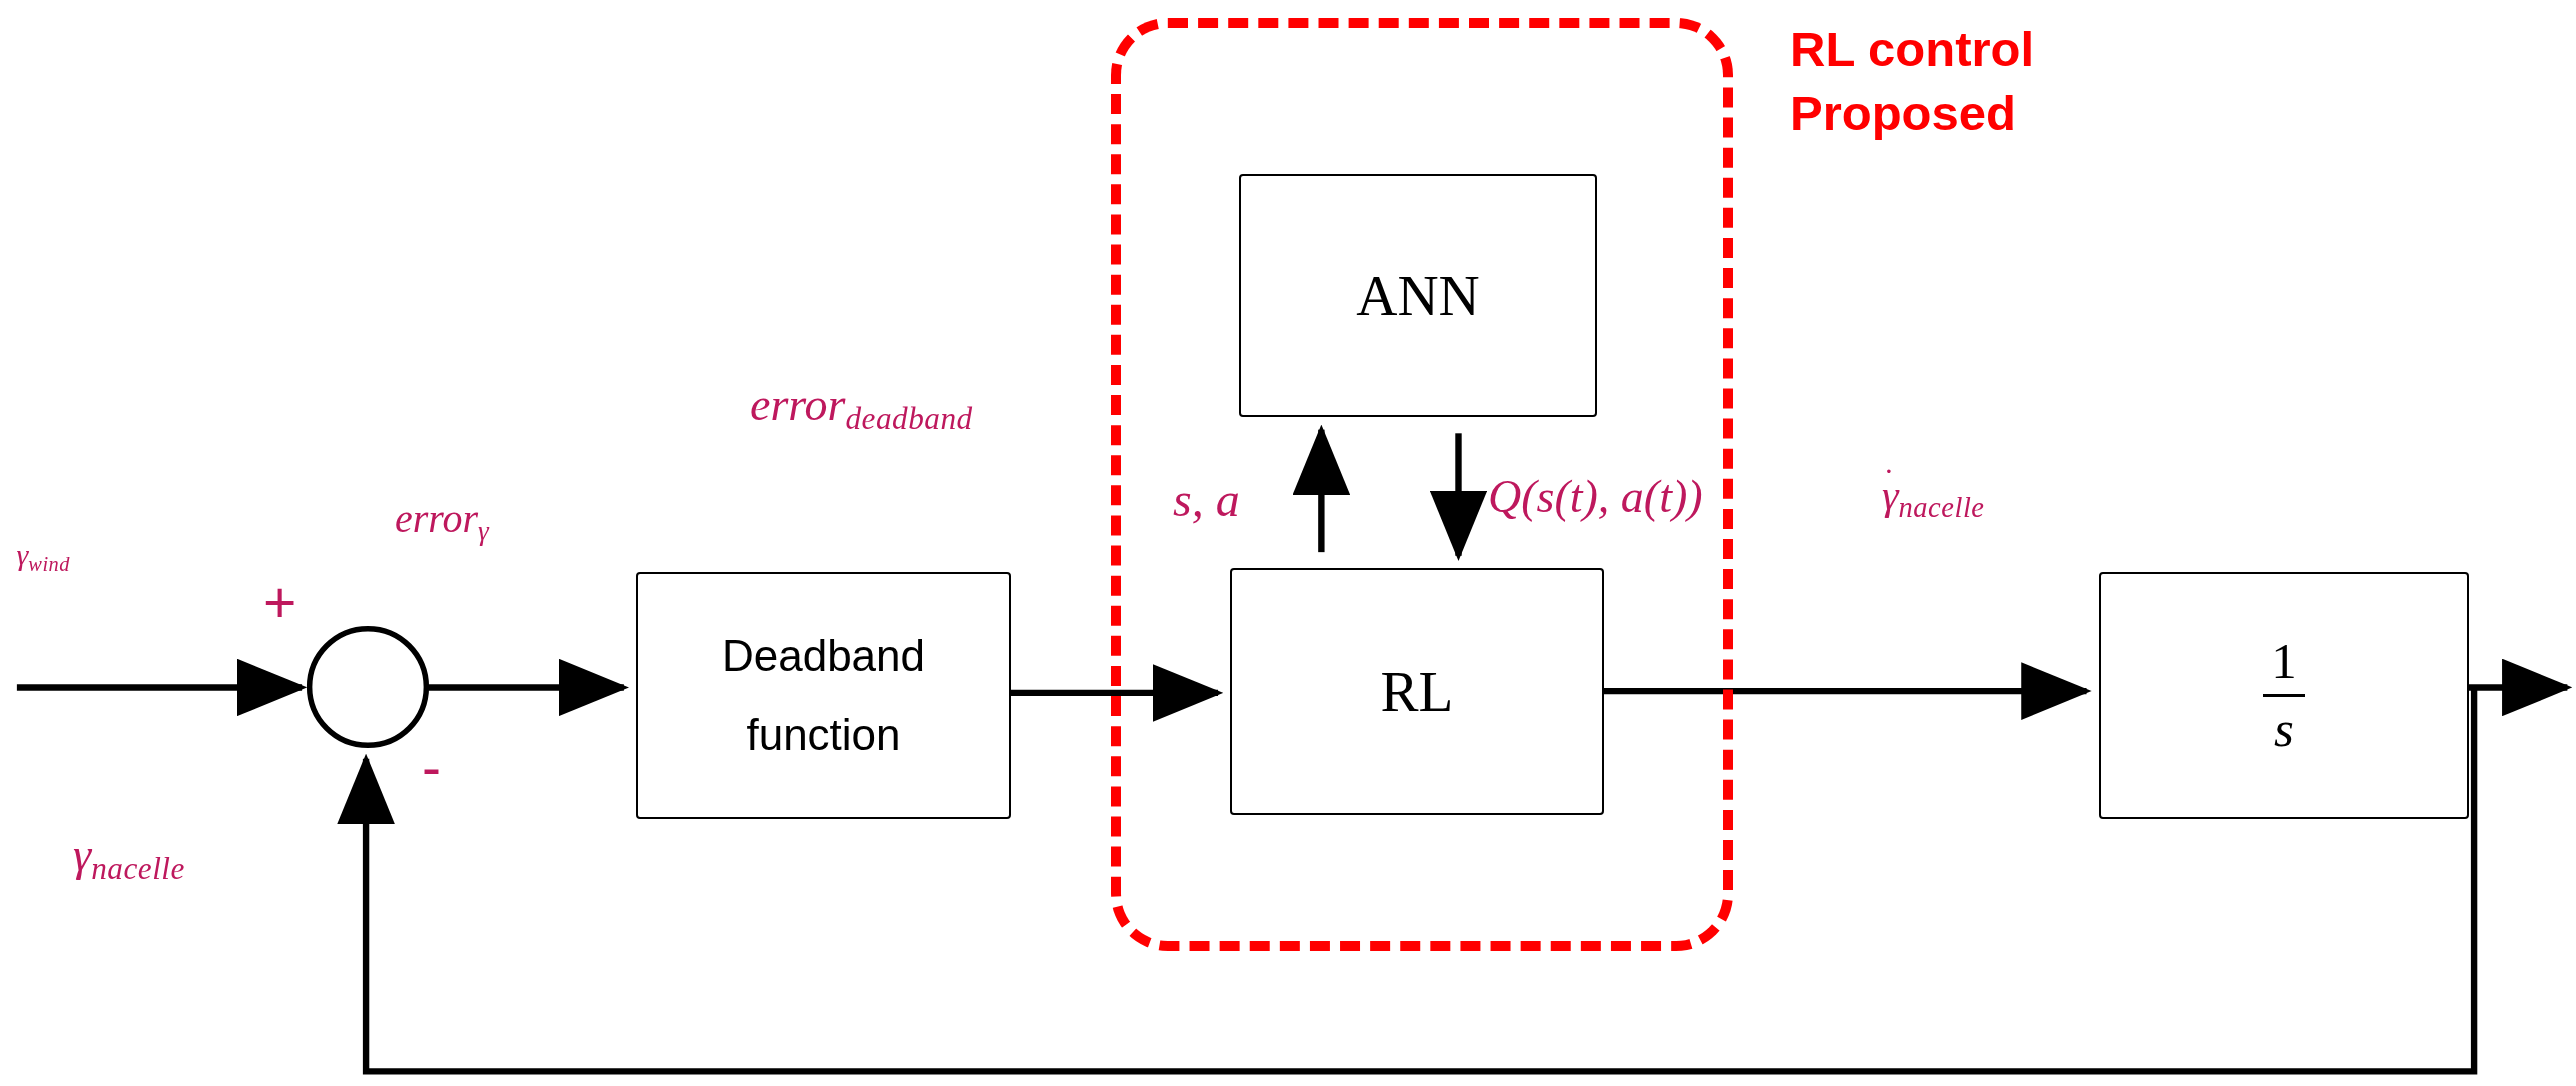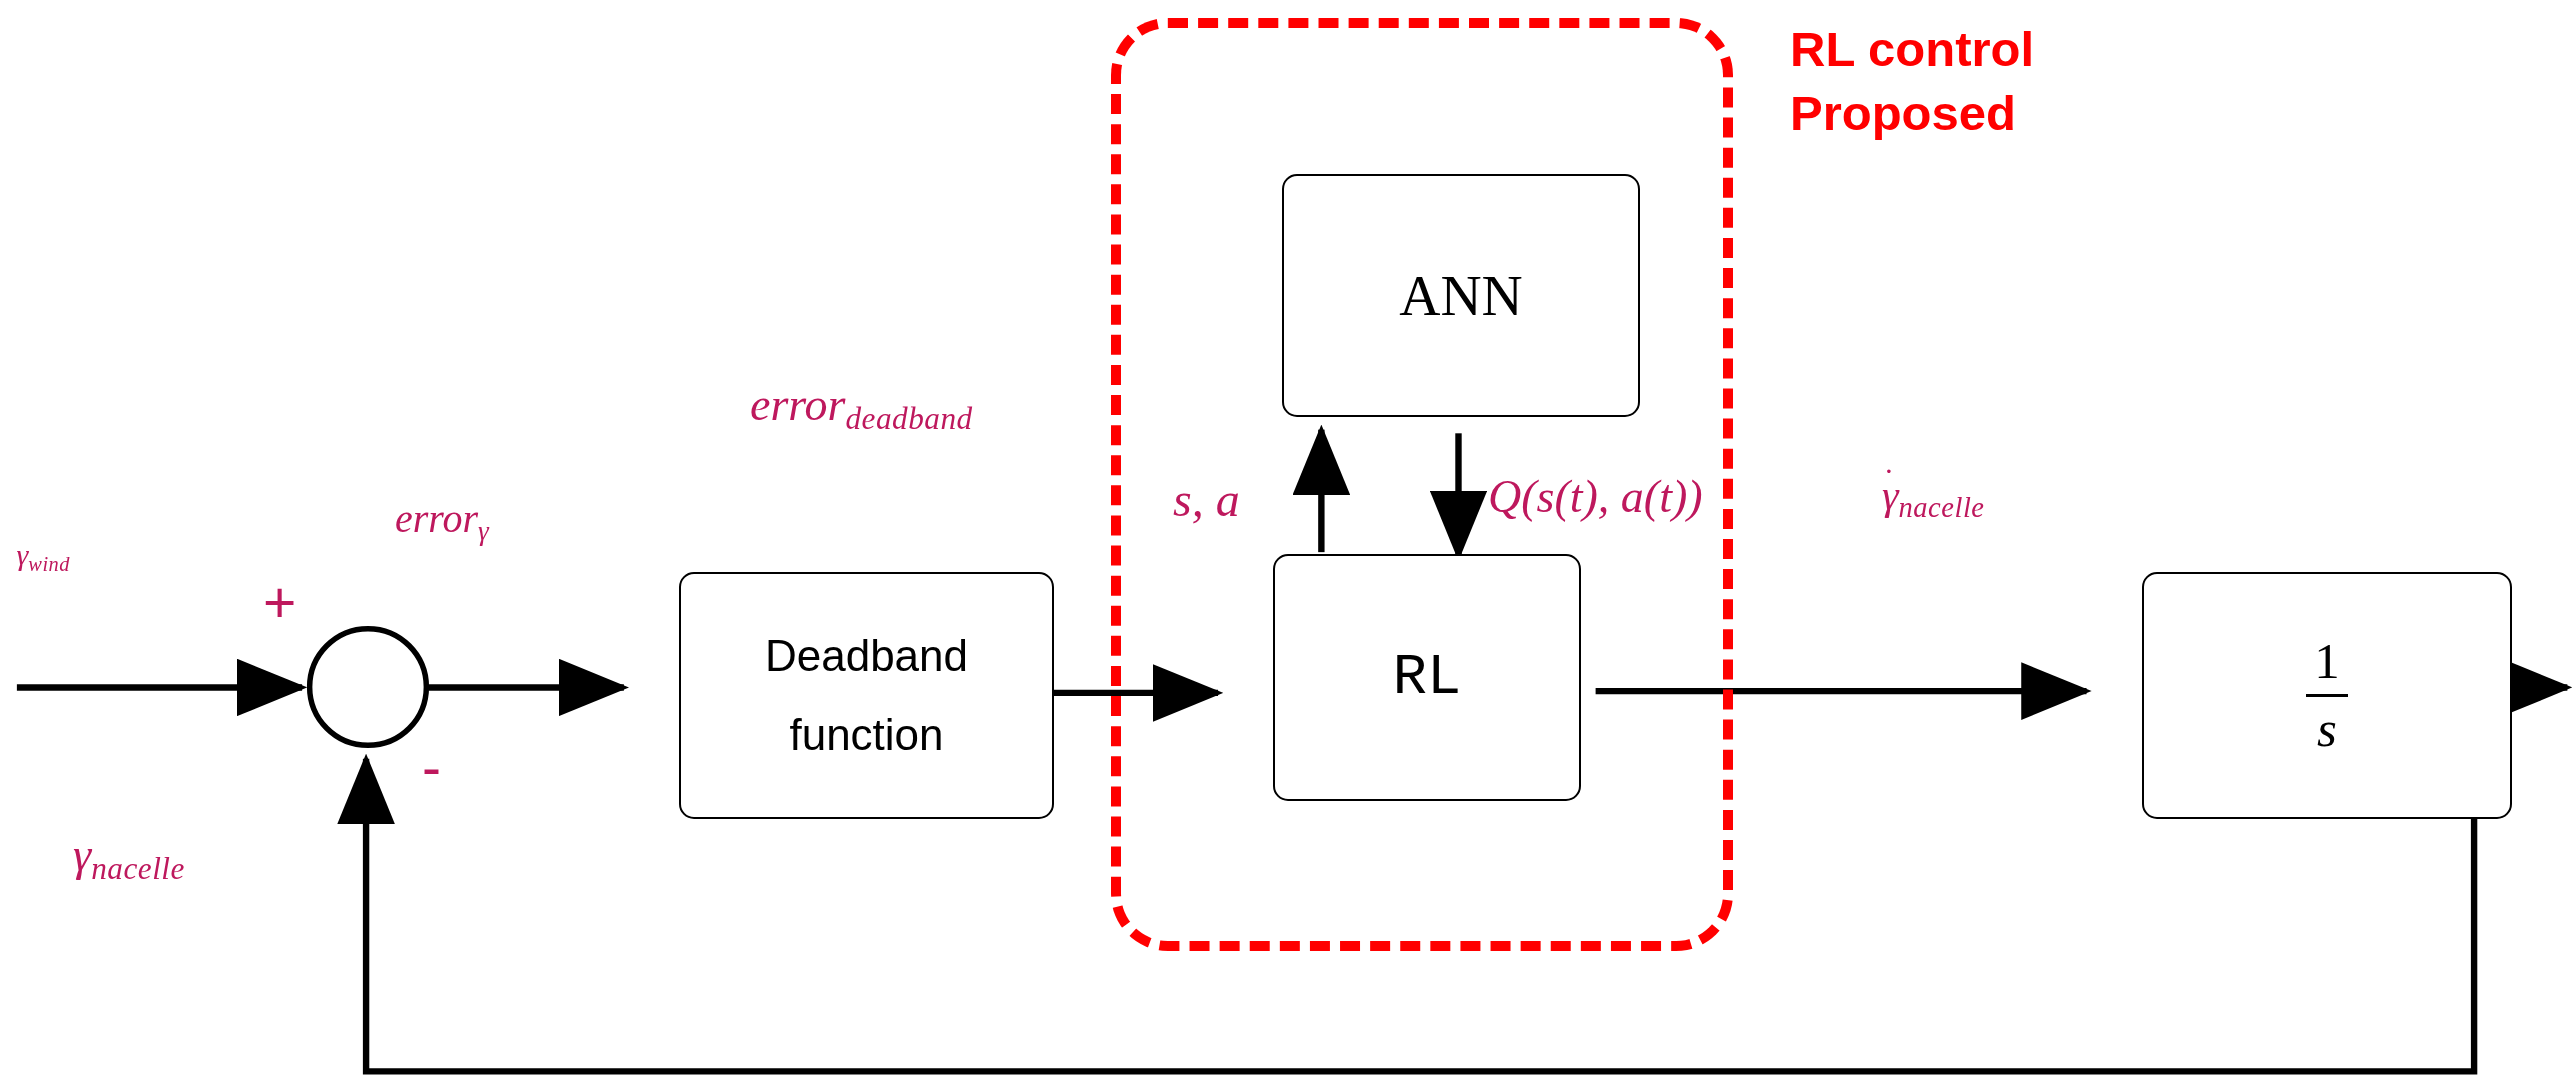--- a/index.html
+++ b/index.html
@@ -60,46 +60,45 @@
     font-size: 0.80em;
     font-style: normal;
     line-height: 1;
   }
 
   
   .box {
     position: absolute;
     box-sizing: border-box;
     border: 2.7px solid #000;
-    border-radius: 15px;
+    border-radius: 4px;
     background: #fff;
     display: flex;
     flex-direction: column;
     align-items: center;
     justify-content: center;
     color: #000;
-    margin-left: 43px;
   }
   .box .line { display: block; }
 
   #box-deadband {
     left: 636px; top: 572px; width: 375px; height: 247px;
     font-family: "Liberation Sans", sans-serif;
     font-size: 44px;
   }
   #box-deadband .line + .line { margin-top: 29px; }
 
   #box-ann {
     left: 1239px; top: 174px; width: 358px; height: 243px;
     font-family: "Liberation Serif", "DejaVu Serif", serif;
     font-size: 57px;
   }
   #box-rl {
-    left: 1230px; top: 554px; width: 308px; height: 247px;
-    font-family: Liberation Mono, monospace;
+    left: 1230px; top: 568px; width: 374px; height: 247px;
+    font-family: Liberation Serif, serif;
     font-size: 57px;
   }
   #box-integrator {
     left: 2099px; top: 572px; width: 370px; height: 247px;
     font-family: "Liberation Serif", "DejaVu Serif", serif;
     font-size: 51px;
   }
   .frac {
     display: inline-flex;
     flex-direction: column;

